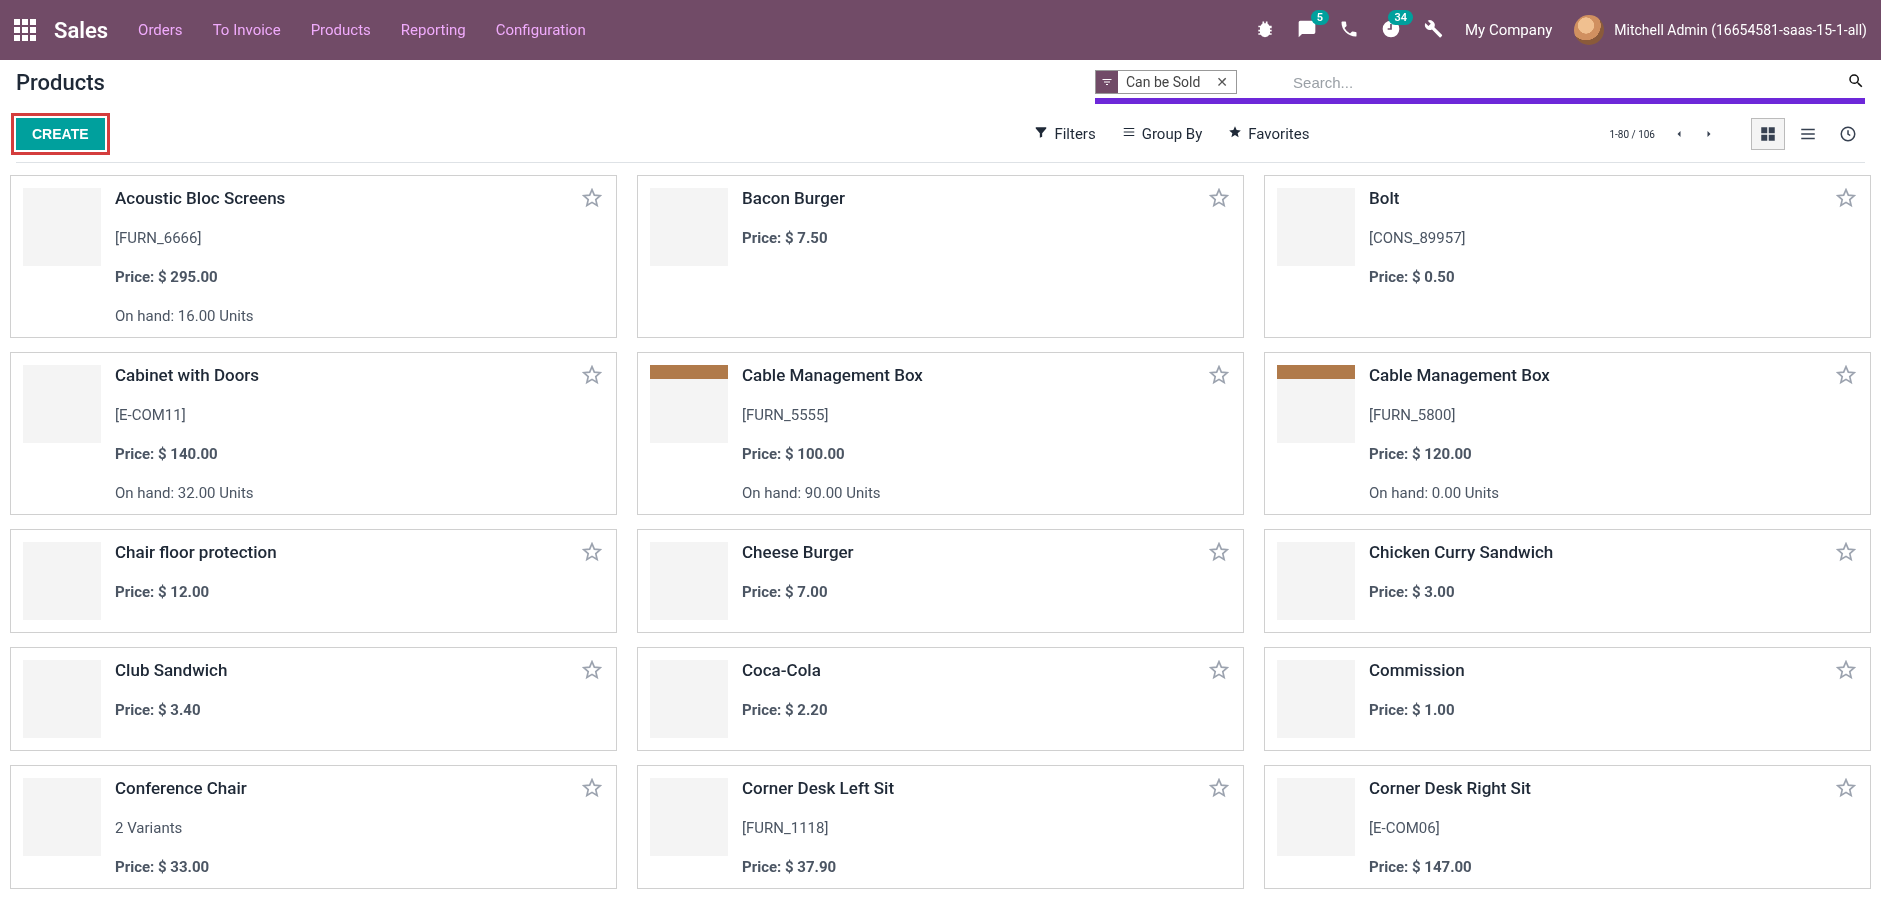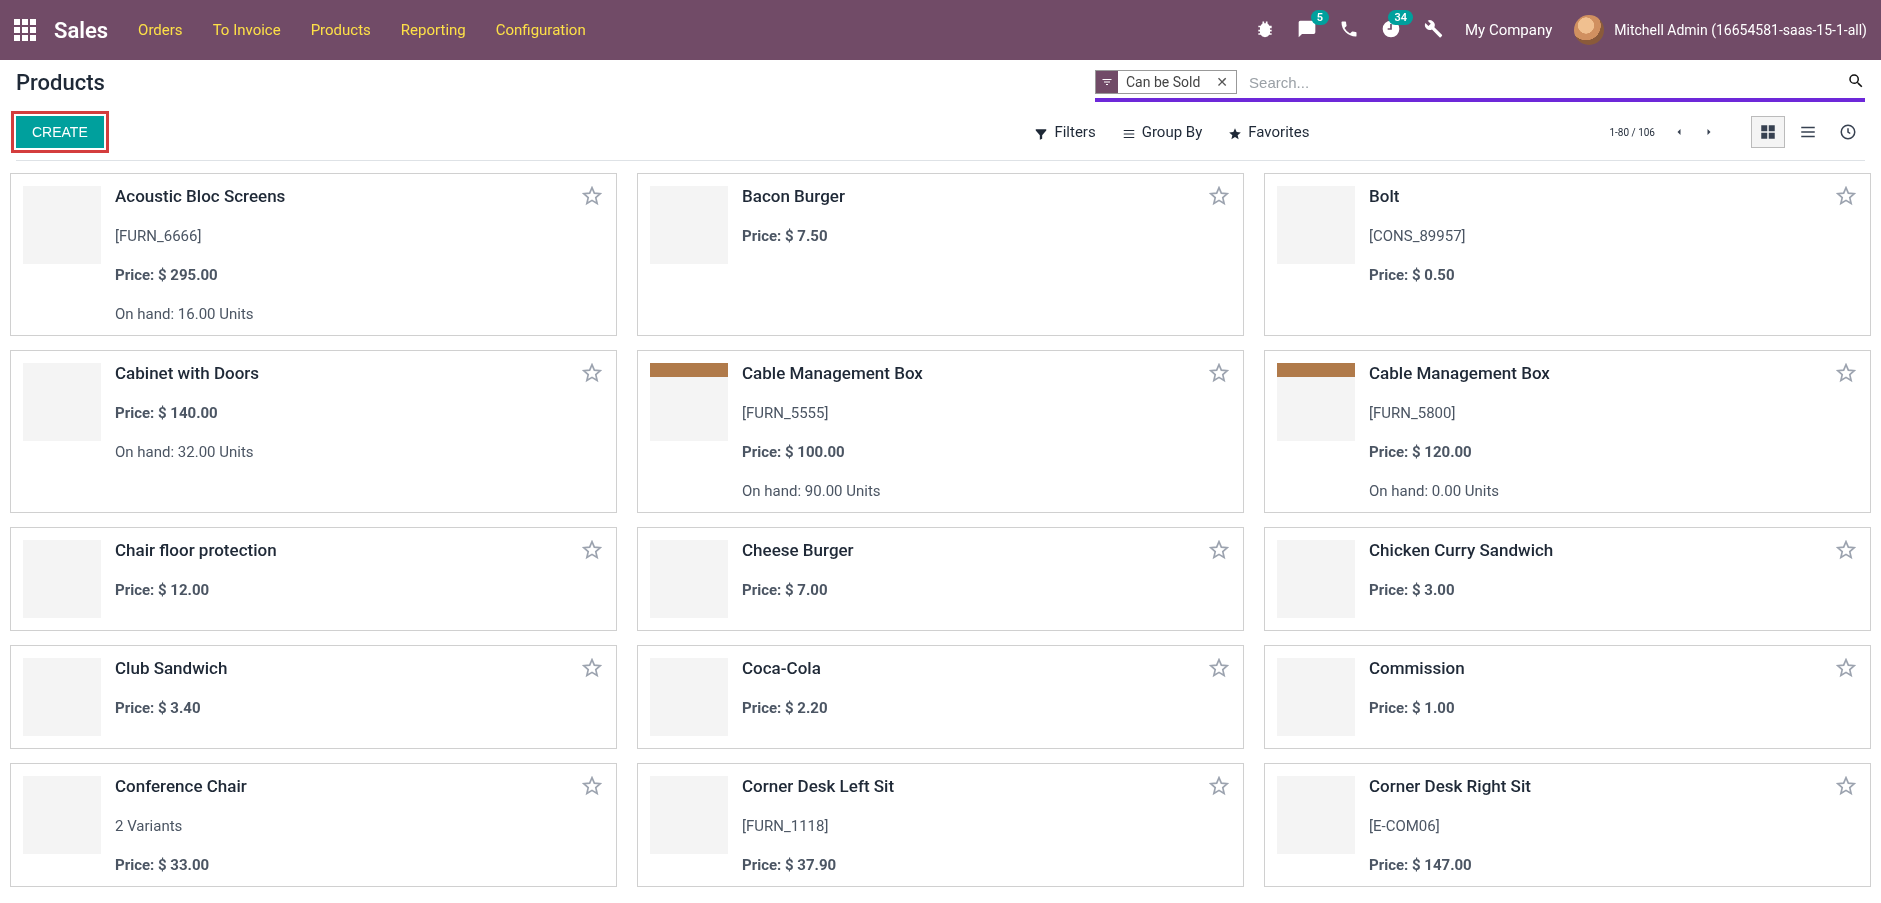--- a/index.html
+++ b/index.html
@@ -4,49 +4,49 @@
   <style>
     * { box-sizing: border-box; margin: 0; padding: 0; }
     body { font-family: -apple-system, BlinkMacSystemFont, "Segoe UI", Roboto, Helvetica, Arial, sans-serif; font-size: 14px; color: #1f2937; background: #fff; }
     
     
     .topbar { background: #714B67; height: 60px; display: flex; align-items: center; padding: 0 14px; color: #fff; }
     .apps-icon { width: 22px; height: 22px; display: grid; grid-template-columns: repeat(3,1fr); grid-template-rows: repeat(3,1fr); gap: 2px; margin-right: 18px; cursor: pointer; }
     .apps-icon div { background: #fff; }
     .brand { font-size: 22px; font-weight: 600; margin-right: 30px; }
     .nav-links { display: flex; gap: 30px; }
-    .nav-link { color: #fde047; cursor: pointer; font-size: 15px; }
+    .nav-link { color: #f0abfc; cursor: pointer; font-size: 15px; }
     .topbar-right { margin-left: auto; display: flex; align-items: center; gap: 22px; }
     .top-icon { position: relative; cursor: pointer; color: #fff; }
     .top-icon svg { width: 20px; height: 20px; fill: #fff; }
     .badge { position: absolute; top: -9px; right: -12px; background: #00a09d; color: #fff; border-radius: 10px; font-size: 11px; font-weight: 600; padding: 1px 6px; }
     .company-name { font-size: 15px; }
     .user-block { display: flex; align-items: center; gap: 10px; cursor: pointer; }
     .avatar { width: 30px; height: 30px; border-radius: 50%; background: radial-gradient(circle at 40% 35%, #f0c090 0 30%, #d09060 31% 55%, #8a5a3a 56% 100%); }
     
     
     .control-panel { padding: 10px 16px 0 16px; }
     .cp-row1 { display: flex; align-items: flex-start; }
     .page-title { font-size: 22px; font-weight: 500; color: #1f2937; }
     .search-wrap { margin-left: auto; width: 770px; }
-    .search-row { display: flex; align-items: center; border-bottom: 4px solid #6d28d9; padding-bottom: 4px; }
+    .search-row { display: flex; align-items: center; border-bottom: 6px solid #6d28d9; padding-bottom: 4px; gap: 44px; }
     .facet { display: inline-flex; align-items: center; border: 1px solid #999; font-size: 14px; color: #444; margin-right: 8px; }
     .facet-icon { background: #714B67; color: #fff; width: 22px; height: 22px; display: flex; align-items: center; justify-content: center; }
     .facet-icon svg { width: 12px; height: 12px; fill: #fff; }
     .facet-label { padding: 2px 8px; }
     .facet-x { padding: 0 8px; cursor: pointer; color: #555; }
     .search-input { border: none; outline: none; font-size: 15px; flex: 1; padding: 2px 4px; color: #15803d; }
     .search-input::placeholder { color: #9aa0a6; }
     .search-mag { cursor: pointer; }
     .search-mag svg { width: 18px; height: 18px; fill: #111; }
     
     .cp-row2 { display: flex; align-items: center; margin-top: 14px; padding-bottom: 12px; border-bottom: 1px solid #dee2e6; }
-    .create-btn { background: #00a09d; color: #fff; border: none; padding: 8px 16px; font-size: 14px; font-weight: 400; cursor: pointer; outline: 3px solid #d43d3d; outline-offset: 2px; }
+    .create-btn { background: #00a09d; color: #fff; border: none; padding: 8px 16px; font-size: 14px; font-weight: 700; cursor: pointer; outline: 3px solid #d43d3d; outline-offset: 2px; }
     .tool-group { margin-left: auto; display: flex; align-items: center; gap: 26px; color: #1f2937; font-size: 15px; margin-right: 300px; }
-    .tool-item { display: flex; align-items: flex-end; gap: 6px; cursor: pointer; }
+    .tool-item { display: flex; align-items: flex-start; gap: 6px; cursor: pointer; }
     .tool-item svg { width: 14px; height: 14px; fill: #1f2937; }
     .pager-group { display: flex; align-items: center; gap: 18px; font-size: 10px; }
     .pager-arrow { cursor: pointer; display: flex; align-items: center; }
     .pager-arrow svg { width: 12px; height: 16px; fill: #374151; }
     .view-switcher { display: flex; gap: 6px; margin-left: 18px; }
     .view-btn { width: 34px; height: 32px; display: flex; align-items: center; justify-content: center; cursor: pointer; border: 1px solid transparent; }
     .view-btn.active { border: 1px solid #bbb; background: #f4f4f4; }
     .view-btn svg { width: 18px; height: 18px; fill: #374151; }
     
     
@@ -248,20 +248,21 @@
         <div class="price">Price: $ 0.50</div>
       </div>
       <div class="star"><svg viewBox="0 0 24 24">
           <path d="M12 17.27L18.18 21l-1.64-7.03L22 9.24l-7.19-.61L12 2 9.19 8.63 2 9.24l5.46 4.73L5.82 21z"></path>
         </svg></div>
     </div>
     <div class="card">
       <div class="thumb thumb-cabinet"></div>
       <div class="info">
         <div class="name">Cabinet with Doors</div>
+        <div class="ref">[E-COM11]</div>
         <div class="price">Price: $ 140.00</div>
         <div class="onhand">On hand: 32.00 Units</div>
       </div>
       <div class="star"><svg viewBox="0 0 24 24">
           <path d="M12 17.27L18.18 21l-1.64-7.03L22 9.24l-7.19-.61L12 2 9.19 8.63 2 9.24l5.46 4.73L5.82 21z"></path>
         </svg></div>
     </div>
     <div class="card">
       <div class="thumb thumb-cablebox"></div>
       <div class="info">

